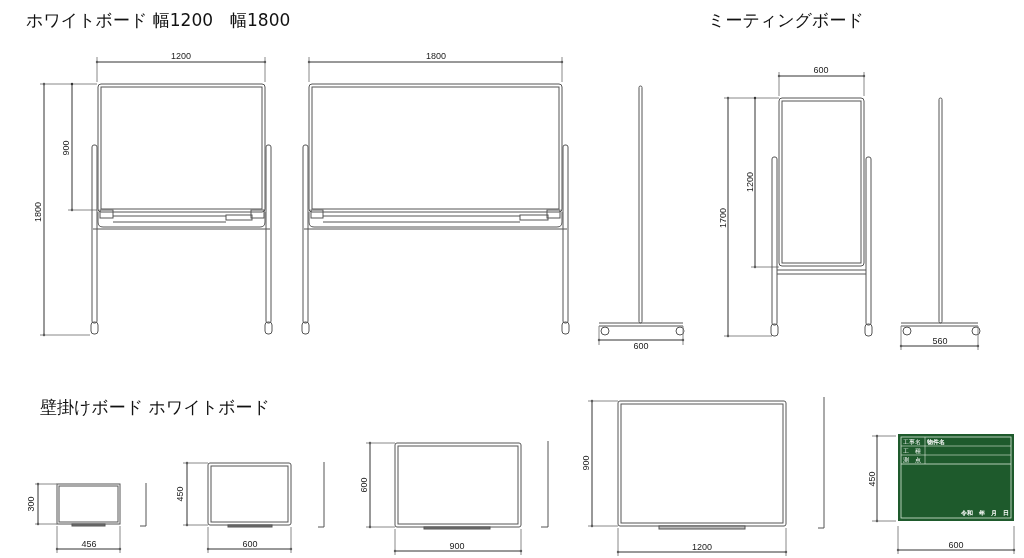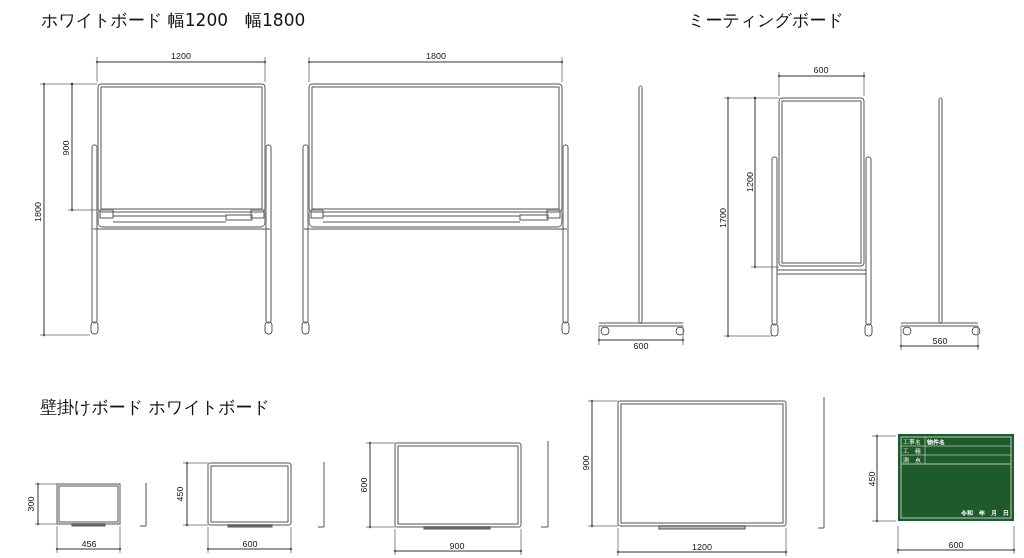--- a/index.html
+++ b/index.html
@@ -7,22 +7,22 @@
          font-family: "DejaVu Sans", "Liberation Sans", sans-serif; color: #111; }
   .title { position: absolute; font-size: 17px; color: #111; white-space: nowrap; letter-spacing: 0px; }
   svg.drawing { position: absolute; left: 0; top: 0; width: 1024px; height: 558px; }
   svg text { font-family: "Liberation Sans", "DejaVu Sans", sans-serif; fill: #222; }
   .dim { font-size: 9px; }
   .bb { font-size: 6px; fill: #ffffff; font-family: "DejaVu Sans", sans-serif; }
 </style>
 </head>
 <body>
 
-<div class="title" style="left:41px; top:9px;">ホワイトボード 幅1200　幅1800</div>
-<div class="title" style="left:688px; top:9px;">ミーティングボード</div>
+<div class="title" style="left:26px; top:9px;">ホワイトボード 幅1200　幅1800</div>
+<div class="title" style="left:708px; top:9px;">ミーティングボード</div>
 <div class="title" style="left:40px; top:396px;">壁掛けボード ホワイトボード</div>
 
 <svg class="drawing" viewBox="0 0 1024 558" xmlns="http://www.w3.org/2000/svg">
   <defs>
     <marker id="dot" markerWidth="4" markerHeight="4" refX="2" refY="2">
       <circle cx="2" cy="2" r="1.2" fill="#333"></circle>
     </marker>
   </defs>
 
   <g stroke="#555" fill="none" stroke-width="1">

